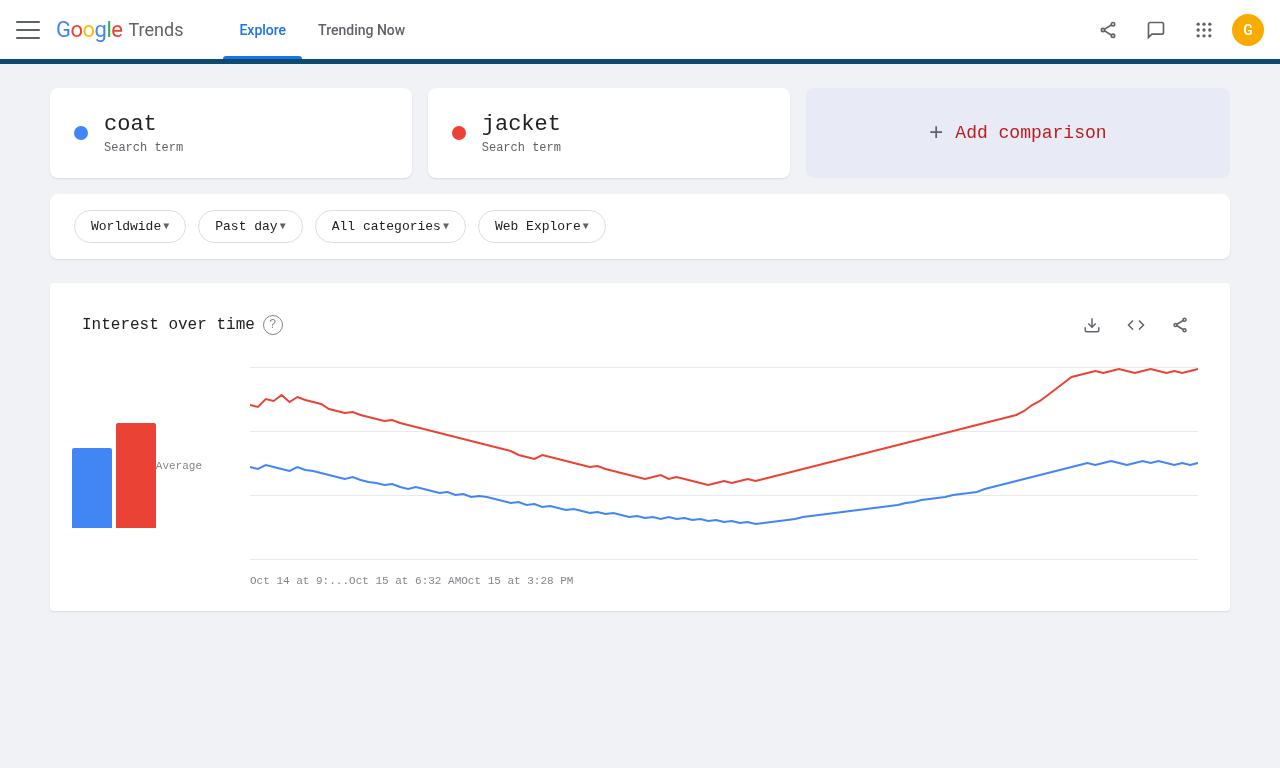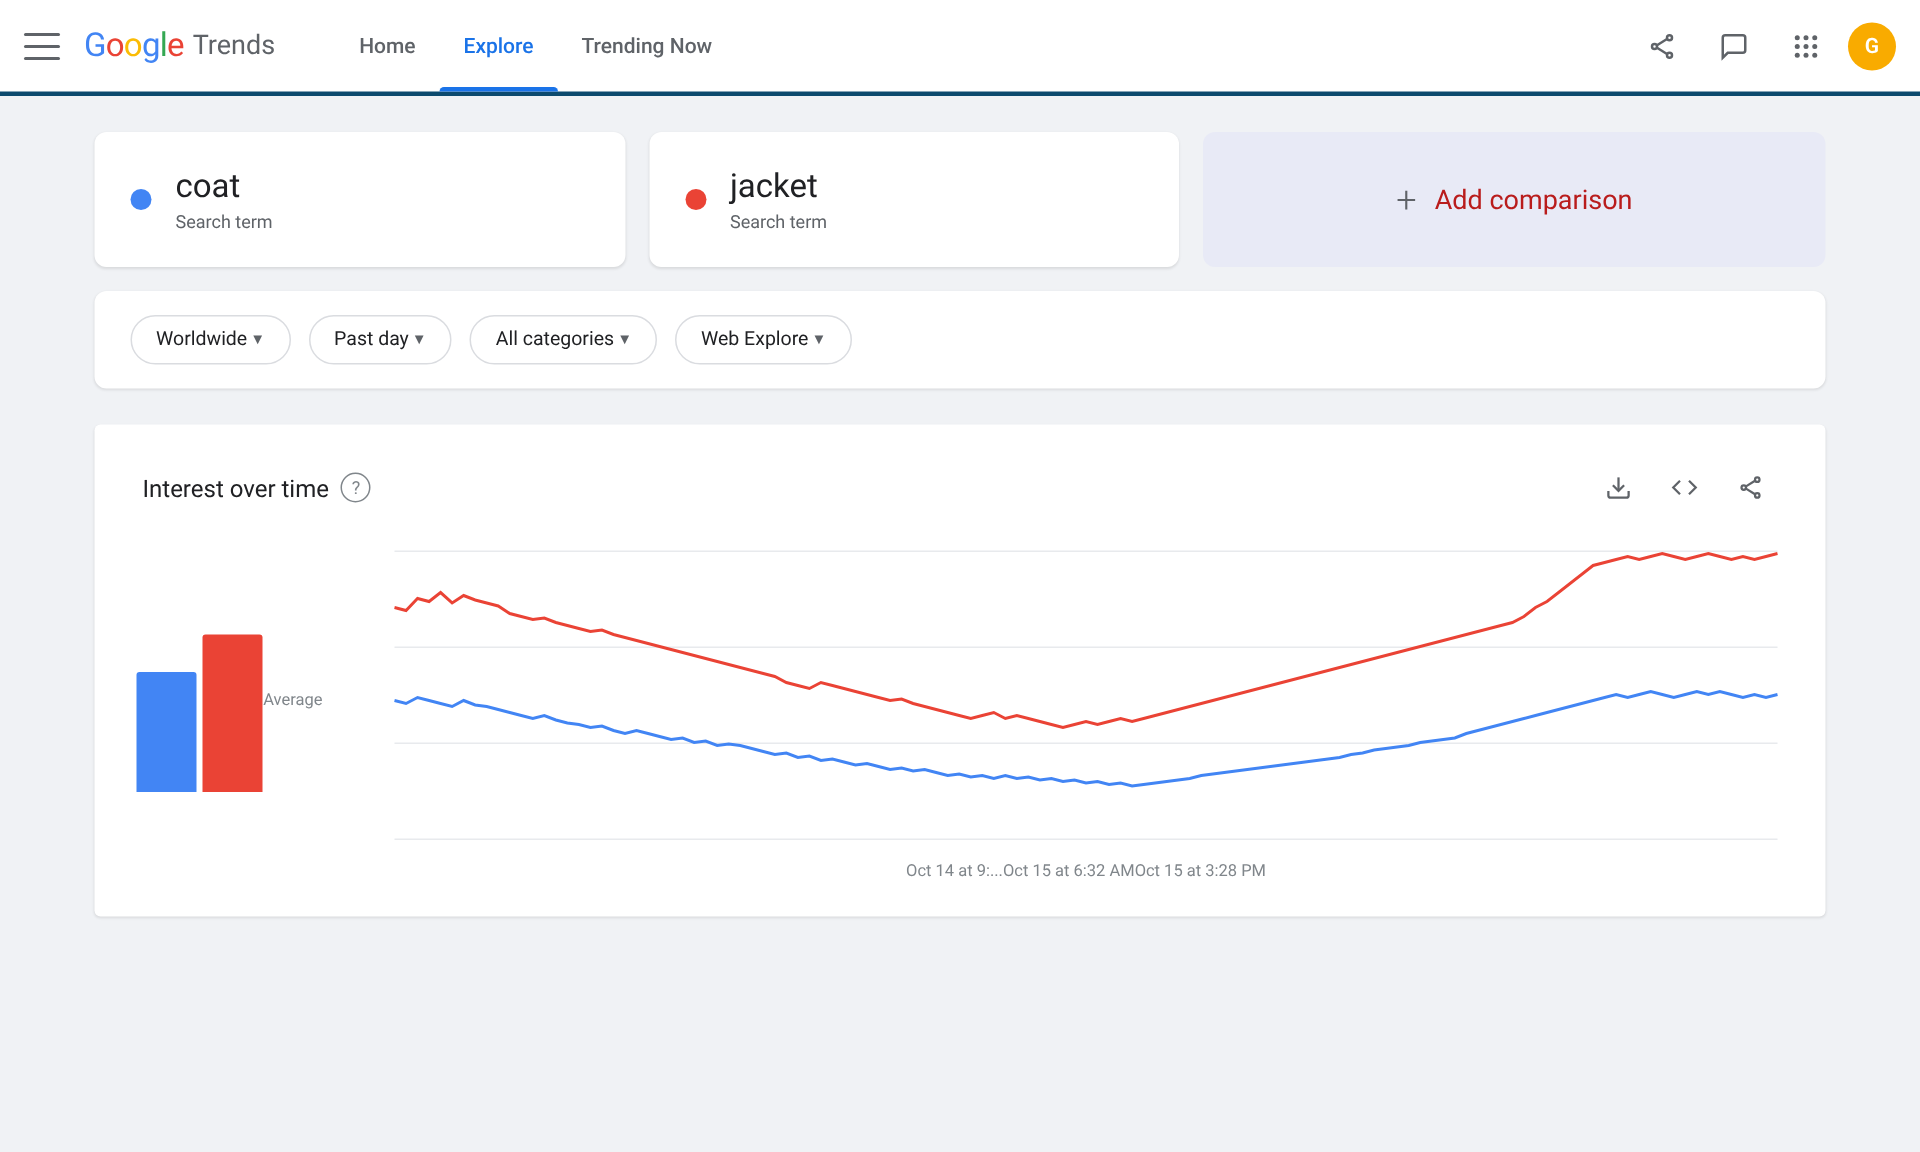--- a/index.html
+++ b/index.html
@@ -11,21 +11,21 @@
     }
 
     
     .header {
       background: #fff;
       height: 64px;
       display: flex;
       align-items: center;
       padding: 0 16px;
       gap: 16px;
-      border-bottom: 3px solid #0c4a6e;
+      border-bottom: 5px solid #0c4a6e;
       position: relative;
       z-index: 10;
     }
     .header-menu-icon {
       width: 24px; height: 24px;
       display: flex; flex-direction: column; justify-content: space-between;
       cursor: pointer;
       padding: 3px 0;
     }
     .header-menu-icon span {
@@ -88,22 +88,23 @@
     .avatar {
       width: 32px; height: 32px; border-radius: 50%;
       background: #f9ab00;
       display: flex; align-items: center; justify-content: center;
       color: #fff; font-size: 14px; font-weight: 600;
       cursor: pointer;
     }
 
     
     .main {
-      padding: 24px 63px;
+      padding: 24px 50px;
       max-width: 1280px;
+      font-family: Liberation Mono, monospace;
     }
 
     
     .search-terms-row {
       display: flex; gap: 16px; margin-bottom: 16px;
     }
     .search-term-card {
       background: #fff;
       border-radius: 8px;
       padding: 20px 24px;
@@ -249,21 +250,21 @@
       height: 1px; background: #e8eaed;
     }
 
     .chart-svg {
       position: absolute; left: 0; top: 0; width: 100%; height: 100%;
       overflow: visible;
     }
 
     .x-axis {
       position: absolute; bottom: 0; left: 40px; right: 0;
-      display: flex; justify-content: center;
+      display: flex; justify-content: flex-start;
       padding: 6px 0 0;
     }
     .x-label { font-size: 11px; color: #80868b; }
   </style>
 </head>
 <body>
 
 <div class="header">
   <div class="header-menu-icon">
     <span></span>
@@ -271,23 +272,20 @@
       <span></span>
   </div>
   <a class="logo-container" href="#">
     <span class="logo-google">
       <span class="logo-g">G</span><span class="logo-o1">o</span><span class="logo-o2">o</span><span class="logo-g2">g</span><span class="logo-l">l</span><span class="logo-e">e</span>
     </span>
     <span class="logo-trends">Trends</span>
   </a>
 
   <nav class="header-nav">
-    <a class="nav-item" href="#">
-      <span>Home</span>
-    </a>
     <a class="nav-item active" href="#">
       <span>Explore</span>
     </a>
     <a class="nav-item" href="#">
       <span>Trending Now</span>
     </a>
   </nav>
 
   <div class="header-right">
     <div class="icon-btn">

